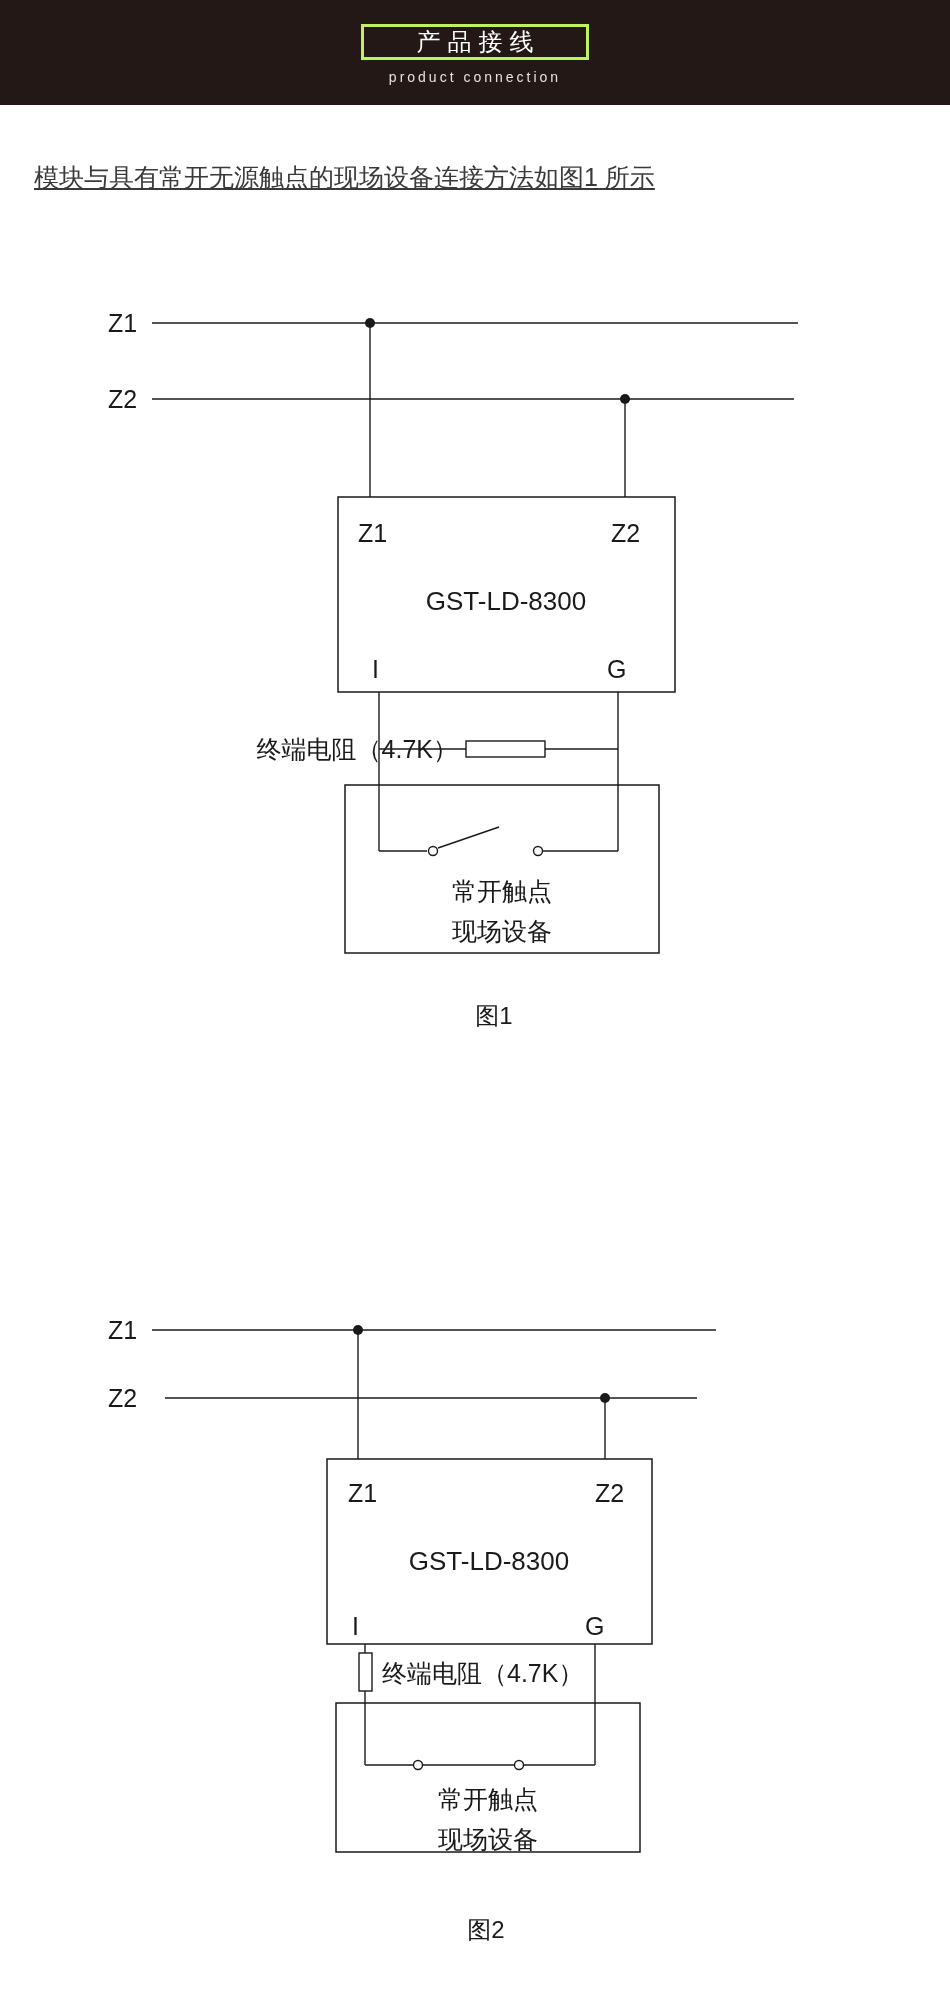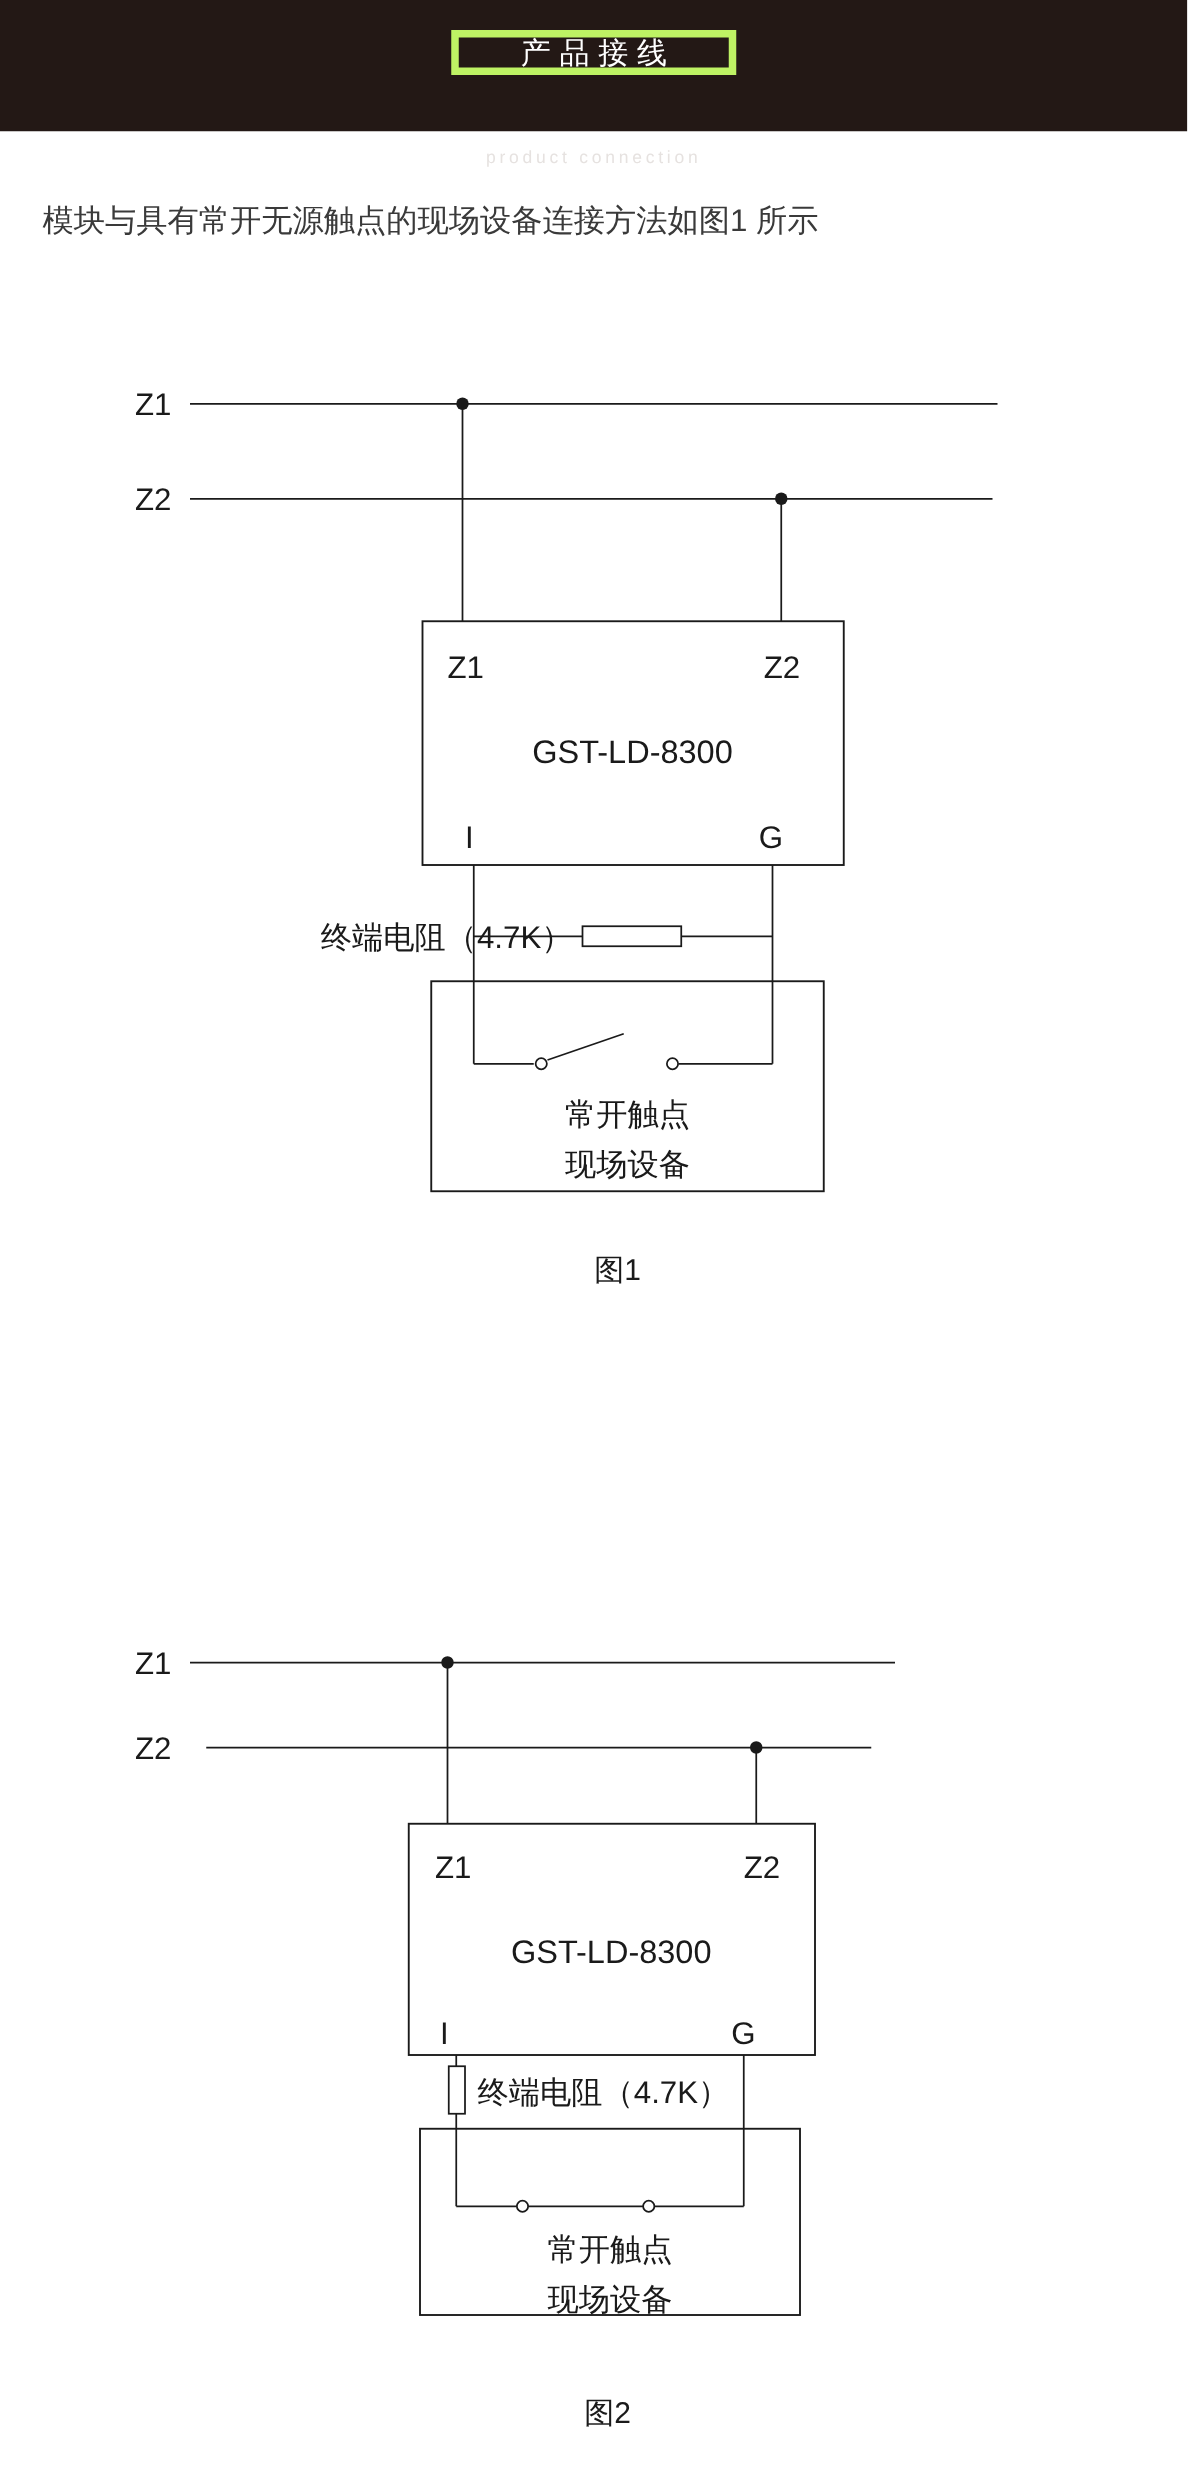--- a/index.html
+++ b/index.html
@@ -17,45 +17,44 @@
     position: absolute;
     top: 0; left: 0;
     width: 950px; height: 105px;
     background: #231815;
   }
   .title-box {
     position: absolute;
     top: 24px; left: 50%;
     transform: translateX(-50%);
     width: 228px; height: 36px;
-    border: 6px solid #bef264;
+    border: 3px solid #bef264;
     display: flex; align-items: center; justify-content: center;
     color: #ffffff;
     font-size: 24px;
     letter-spacing: 7px;
     text-indent: 7px;
   }
   .subtitle {
     position: absolute;
     top: 69px; left: 0;
     width: 100%;
     text-align: center;
     color: #e6e2e0;
     font-size: 14px;
     letter-spacing: 3px;
-    margin-top: 48px;
   }
   .intro {
     position: absolute;
     font-size: 25px;
     line-height: 50px;
     color: #3a3a3a;
     white-space: nowrap;
   }
-  .intro1 { top: 152px; left: 34px; }
+  .intro1 { top: 152px; left: 34px; text-decoration: underline; }
   .intro2 { top: 1087px; left: 44px; }
   svg.fig { position: absolute; left: 0; display: block; }
   #fig1 { top: 280px; }
   #fig2 { top: 1290px; }
   svg text {
     font-family: "Liberation Sans", "DejaVu Sans", sans-serif;
     fill: #1a1a1a;
     font-size: 25px;
   }
   svg text.module-name { font-size: 26px; }

